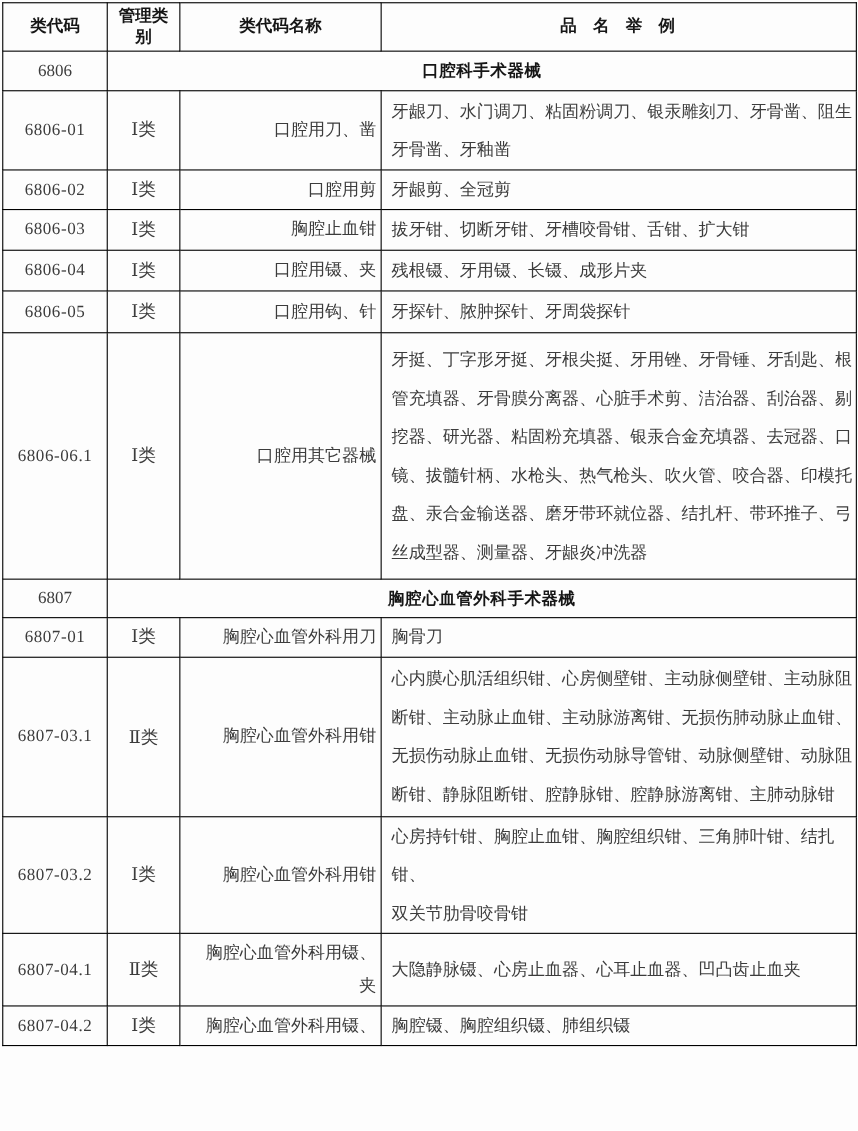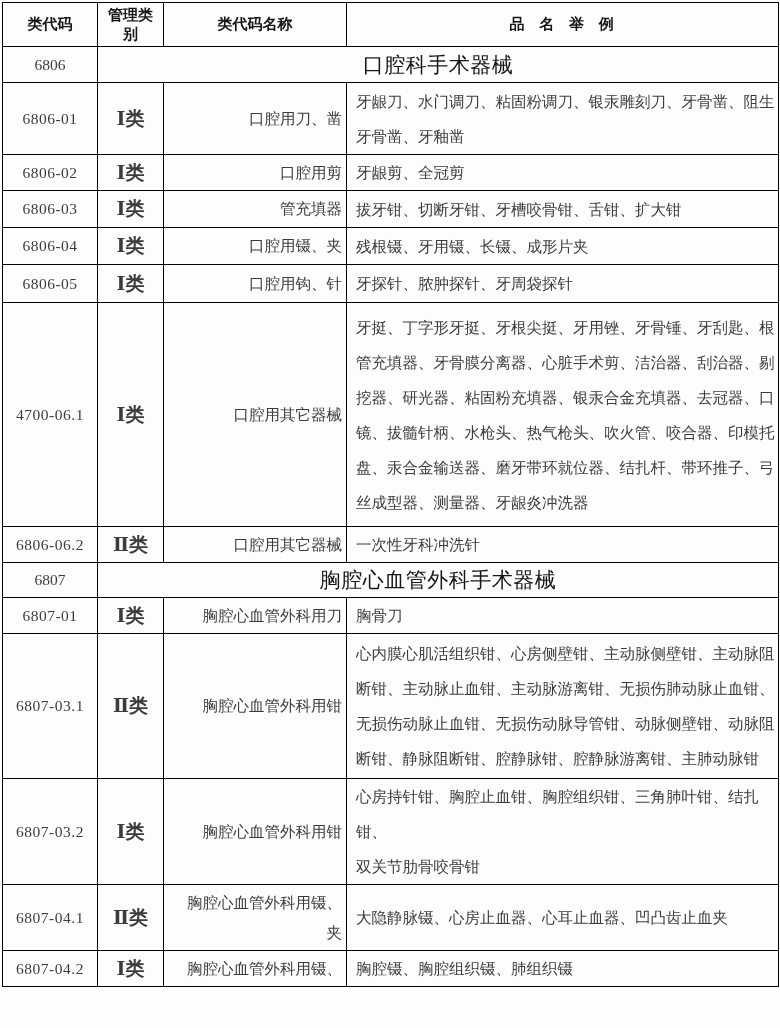--- a/index.html
+++ b/index.html
@@ -39,43 +39,42 @@
   }
   th.h-examples { letter-spacing: 2px; word-spacing: 7px; }
 
   td.code {
     text-align: center;
     font-size: 15.5px;
     letter-spacing: 0.5px;
   }
   td.cat {
     text-align: center;
-    font-size: 19px;
-    font-weight: bold;
+    font-size: 16px;
   }
   td.name {
     text-align: right;
     padding: 0 4px 0 12px;
     font-size: 15.5px;
     line-height: 30px;
     white-space: pre-line;
     word-break: break-all;
   }
   td.examples {
     text-align: left;
     padding: 0 2px 0 9px;
     font-size: 15.5px;
     line-height: 35px;
     white-space: pre-line;
     word-break: break-all;
   }
   td.section-title {
     text-align: center;
-    font-weight: normal;
-    font-size: 21px;
+    font-weight: bold;
+    font-size: 15px;
     color: #161616;
     letter-spacing: 0.5px;
   }
   td.section-code {
     text-align: center;
     font-size: 15.5px;
   }
 </style>
 </head>
 <body>
@@ -111,51 +110,45 @@
         </tr>
         <tr style="height: 36px;">
           <td class="code">6806-02</td>
           <td class="cat">Ⅰ类</td>
           <td class="name">口腔用剪</td>
           <td class="examples">牙龈剪、全冠剪</td>
         </tr>
         <tr style="height: 37px; margin-top: 22px;">
           <td class="code">6806-03</td>
           <td class="cat">Ⅰ类</td>
-          <td class="name">管充填器</td>
+          <td class="name">胸腔止血钳</td>
           <td class="examples">拔牙钳、切断牙钳、牙槽咬骨钳、舌钳、扩大钳</td>
         </tr>
         <tr style="height: 37px;">
           <td class="code">6806-04</td>
           <td class="cat">Ⅰ类</td>
           <td class="name">口腔用镊、夹</td>
           <td class="examples">残根镊、牙用镊、长镊、成形片夹</td>
         </tr>
         <tr style="height: 38px;">
           <td class="code">6806-05</td>
           <td class="cat">Ⅰ类</td>
           <td class="name">口腔用钩、针</td>
           <td class="examples">牙探针、脓肿探针、牙周袋探针</td>
         </tr>
         <tr style="height: 224px;">
-          <td class="code">4700-06.1</td>
+          <td class="code">6806-06.1</td>
           <td class="cat">Ⅰ类</td>
           <td class="name">口腔用其它器械</td>
           <td class="examples">牙挺、丁字形牙挺、牙根尖挺、牙用锉、牙骨锤、牙刮匙、根
 管充填器、牙骨膜分离器、心脏手术剪、洁治器、刮治器、剔
 挖器、研光器、粘固粉充填器、银汞合金充填器、去冠器、口
 镜、拔髓针柄、水枪头、热气枪头、吹火管、咬合器、印模托
 盘、汞合金输送器、磨牙带环就位器、结扎杆、带环推子、弓
 丝成型器、测量器、牙龈炎冲洗器</td>
-        </tr>
-        <tr style="height: 35px;">
-          <td class="code">6806-06.2</td>
-          <td class="cat">Ⅱ类</td>
-          <td class="name">口腔用其它器械</td>
-          <td class="examples">一次性牙科冲洗针</td>
         </tr>
         <tr style="height: 35px;">
           <td class="section-code">6807</td>
           <td class="section-title" colspan="3">胸腔心血管外科手术器械</td>
         </tr>
         <tr style="height: 35px; margin-left: 16px;">
           <td class="code">6807-01</td>
           <td class="cat">Ⅰ类</td>
           <td class="name">胸腔心血管外科用刀</td>
           <td class="examples">胸骨刀</td>

